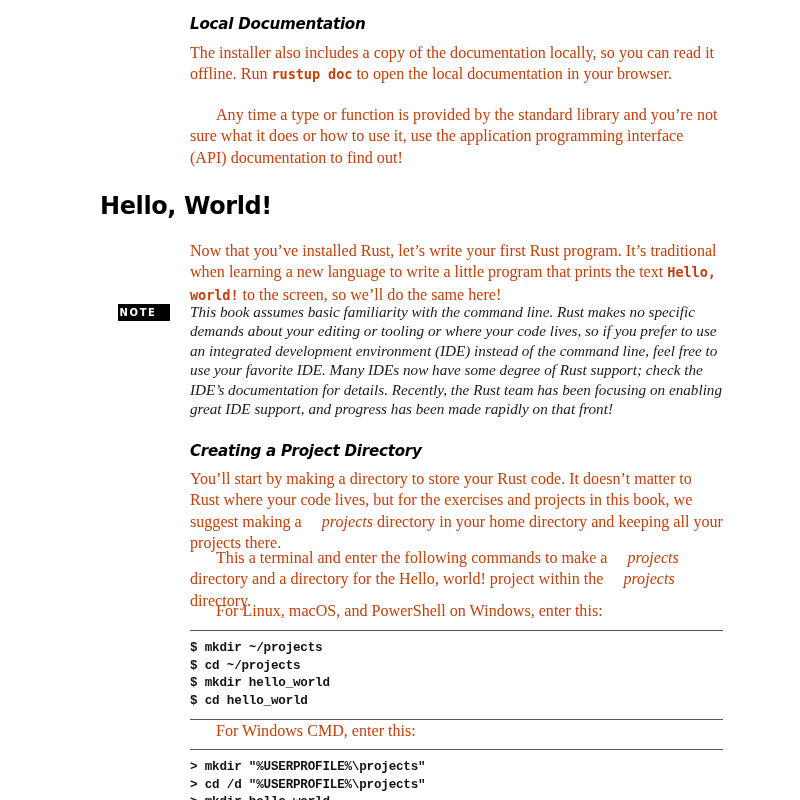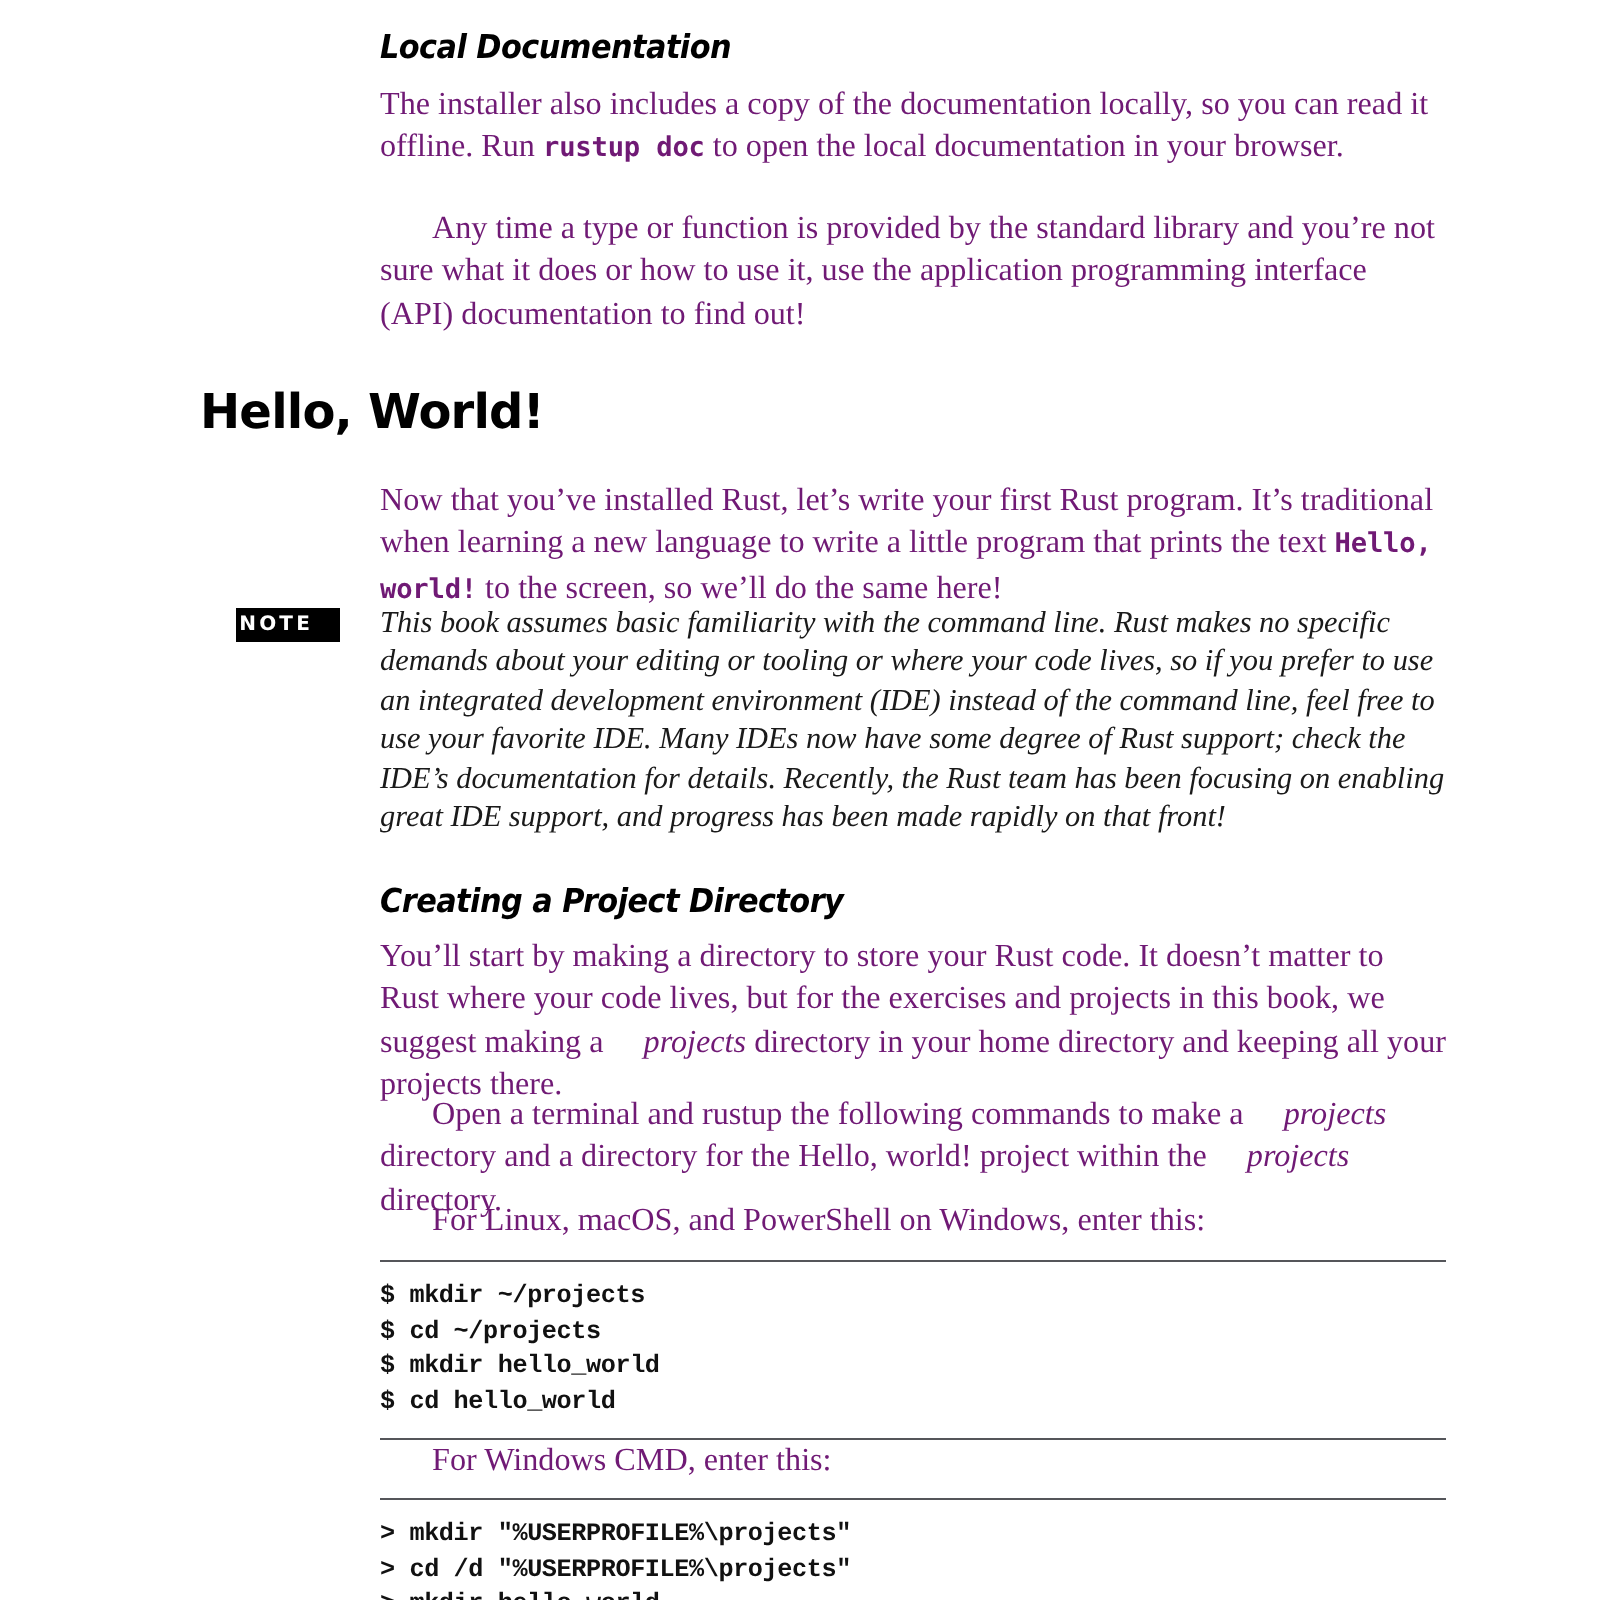--- a/index.html
+++ b/index.html
@@ -59,21 +59,21 @@
     transform: scaleX(0.92);
     transform-origin: left center;
   }
 
   
   p.body {
     margin: 0;
     font-size: 16.1px;
     line-height: 21.3px;
     text-align: left;
-    color: #701a75;
+    color: #c2410c;
   }
   p.body.indent {
     text-indent: 26px;
   }
   .it { font-style: italic; margin-left: 16px; }
   .mono {
     font-family: "DejaVu Sans Mono", "Liberation Mono", monospace;
     font-size: 13.6px;
     font-weight: 700;
     letter-spacing: -0.1px;
@@ -144,21 +144,21 @@
   <p class="body col" style="top:240px;"><span>Now that you’ve installed Rust, let’s write your first Rust program. It’s traditional when learning a new language to write a little program that prints the text </span><span class="mono">Hello, world!</span><span> to the screen, so we’ll do the same here!</span></p>
 
   <div class="note-badge">NOTE</div>
 
   <p class="note-text col" style="top:302px;">This book assumes basic familiarity with the command line. Rust makes no specific demands about your editing or tooling or where your code lives, so if you prefer to use an integrated development environment (IDE) instead of the command line, feel free to use your favorite IDE. Many IDEs now have some degree of Rust support; check the IDE’s documentation for details. Recently, the Rust team has been focusing on enabling great IDE support, and progress has been made rapidly on that front!</p>
 
   <h3 class="sub-head col" style="top:443px;">Creating a Project Directory</h3>
 
   <p class="body col" style="top:468px;"><span>You’ll start by making a directory to store your Rust code. It doesn’t matter to Rust where your code lives, but for the exercises and projects in this book, we suggest making a </span><span class="it">projects</span><span> directory in your home directory and keeping all your projects there.</span></p>
 
-  <p class="body col indent" style="top:547px;"><span>Open a terminal and rustup the following commands to make a </span><span class="it">projects</span><span> directory and a directory for the Hello, world! project within the </span><span class="it">projects</span><span> directory.</span></p>
+  <p class="body col indent" style="top:547px;"><span>This a terminal and enter the following commands to make a </span><span class="it">projects</span><span> directory and a directory for the Hello, world! project within the </span><span class="it">projects</span><span> directory.</span></p>
 
   <p class="body col indent" style="top:600px;">For Linux, macOS, and PowerShell on Windows, enter this:</p>
 
   <div class="listing" style="top:630px;">
     <div class="rule"></div>
     <div class="code-pad-top"></div>
     <pre class="code">$ mkdir ~/projects
 $ cd ~/projects
 $ mkdir hello_world
 $ cd hello_world</pre>

